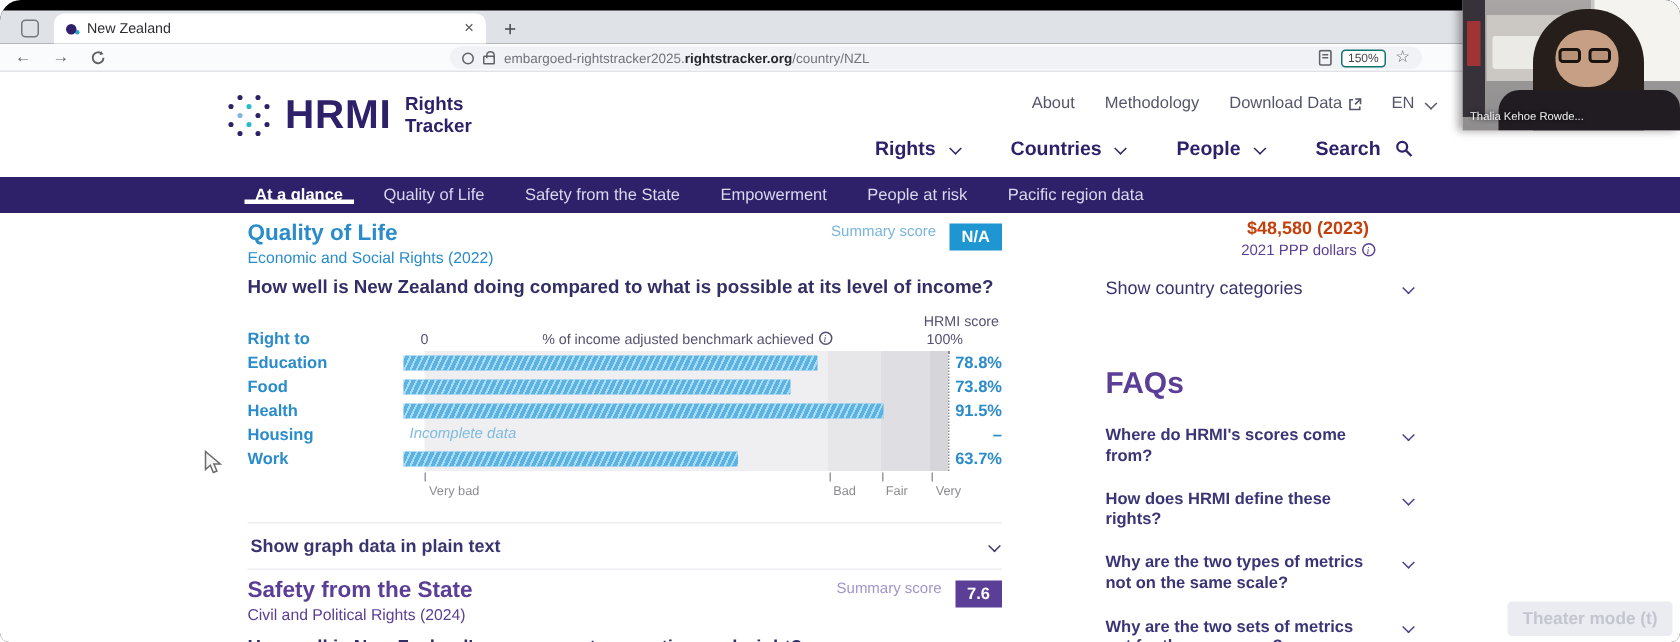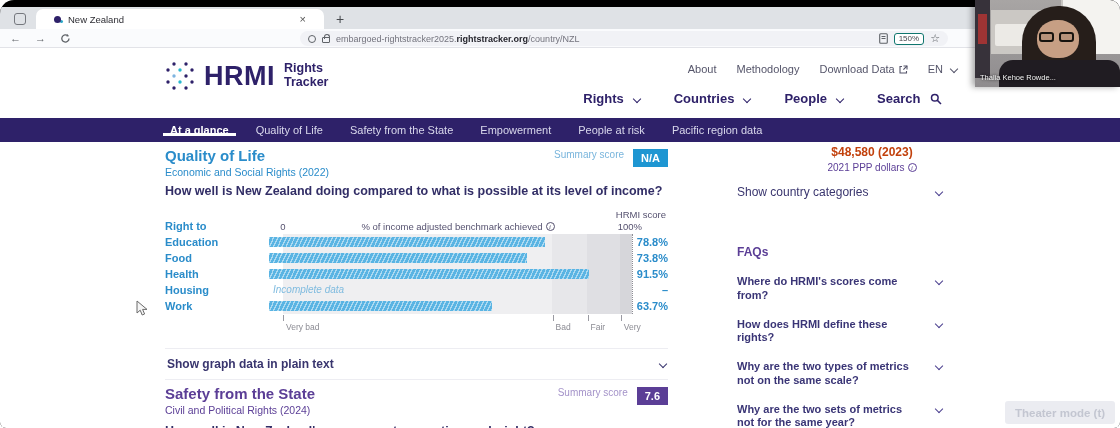--- a/index.html
+++ b/index.html
@@ -2,39 +2,39 @@
 <html><head>
 <meta charset="utf-8">
 <style>
 *{margin:0;padding:0;box-sizing:border-box}
 html,body{width:1120px;height:428px;overflow:hidden;background:#fff;font-family:"Liberation Sans",sans-serif}
 .frame{position:relative;width:1120px;height:428px;background:#000;border-radius:14px 10px 6px 6px;overflow:hidden}
 
 .chrome{position:absolute;top:7px;left:0;right:0;height:41px}
 .tabstrip{height:22px;background:#dfe2e6;display:flex;align-items:flex-end;padding-left:14px}
 .tabsearch{width:12px;height:12px;border:1.5px solid #75787e;border-radius:3px;margin:0 10px 4px 0}
-.btab{width:288px;height:20px;background:#fff;border-radius:7px 7px 0 0;display:flex;align-items:center;padding:0 18px;gap:7px}
+.btab{width:288px;height:20px;background:#fff;border-radius:7px 7px 0 0;display:flex;align-items:center;padding:0 8px;gap:7px}
 .favicon{width:7px;height:7px;border-radius:50%;background:#2e2169;box-shadow:4px 2px 0 -2px #2aa7c7}
 .tab-title{font-size:9.5px;color:#2d2d33;flex:1;white-space:nowrap;overflow:hidden}
 .tab-close{font-size:11px;color:#555;line-height:10px}
 .newtab{font-size:14px;color:#474a4f;margin:0 0 4px 12px;line-height:12px}
 .urlrow{height:19px;background:#fafbfd;border-bottom:1px solid #e2e3e8;position:relative;display:flex;align-items:center;padding-left:10px}
 .navbtn{color:#5f6368;font-size:11px;margin-right:14px;line-height:1}
 .urlfield{position:absolute;left:300px;top:2px;height:15px;width:648px;background:#f1f2f6;border-radius:8px;display:flex;align-items:center;padding:0 8px;gap:6px}
 .shield{width:8px;height:8px;border:1.2px solid #5f6368;border-radius:50%}
 .lock{position:relative;width:8px;height:6px;border:1.1px solid #5f6368;border-radius:1px;margin-top:3px}
 .lock::before{content:"";position:absolute;left:1px;top:-4px;width:4px;height:4px;border:1.1px solid #5f6368;border-bottom:none;border-radius:3px 3px 0 0}
 .url-text{font-size:9px;color:#73737d;flex:1;white-space:nowrap;overflow:hidden}
 .url-text b{color:#26262e;font-weight:700}
 .zoom-pill{font-size:8px;color:#45454d;border:1px solid #0f766e;border-radius:3px;padding:1px 4px;background:#fff;line-height:1}
 .star{font-size:11px;color:#5f6368;line-height:1}
 
 .page{position:absolute;top:48px;left:0;right:0;bottom:0;background:#fff}
 .site-header{position:relative;height:70px}
-.logo{position:absolute;left:165px;top:13px;display:flex;gap:9px}
+.logo{position:absolute;left:151px;top:13px;display:flex;align-items:center;gap:9px}
 .logo-word{font-size:27px;font-weight:700;color:#2e2169;letter-spacing:.5px}
 .logo-sub{font-size:12.5px;font-weight:700;color:#2e2169;line-height:1.15}
 .utilnav{position:absolute;right:163px;top:15px;display:flex;gap:20px;align-items:center;font-size:11px;color:#55556a}
 .util-item{display:inline-flex;align-items:center;gap:4px}
 .mainnav{position:absolute;right:178px;top:43px;display:flex;gap:34px;align-items:center;font-size:13px;font-weight:700;color:#2e2169}
 .mnav-item{display:inline-flex;align-items:center;gap:6px}
 .chev{display:inline-block;width:6px;height:6px;border-right:1.6px solid currentColor;border-bottom:1.6px solid currentColor;transform:rotate(45deg);margin-left:4px;vertical-align:2px}
 .purple-bar{height:24px;background:#2e2169;display:flex;gap:27px;align-items:center;padding-left:170px}
 .ptab{font-size:11px;color:#d9d8ec;display:flex;align-items:center;position:relative;white-space:nowrap}
 .ptab.active{color:#fff;font-weight:700}
@@ -75,21 +75,21 @@
 .plaintext{margin-top:10px;padding:8px 2px;display:flex;justify-content:space-between;align-items:center;font-size:12px;font-weight:600;color:#39356e;border-top:1px solid #ededf2;border-bottom:1px solid #ededf2}
 .plaintext .chev{color:#39356e}
 .safety{position:relative;margin-top:5px}
 
 .rightp{position:absolute;left:737px;top:0;width:273px;padding-top:3px}
 .income{width:270px;text-align:center}
 .income-val{font-size:12px;font-weight:600;color:#c2410c}
 .income-note{font-size:10px;color:#5b3e96;margin-top:3px}
 .catrow{margin-top:12px;width:205px;display:flex;justify-content:space-between;align-items:center;font-size:12px;color:#39356e}
 .catrow .chev,.faq-row .chev{color:#4b3f8f}
-.faq-title{margin-top:46px;font-size:12px;font-weight:700;color:#5b3e96}
+.faq-title{margin-top:46px;font-size:20px;font-weight:700;color:#5b3e96}
 .faq-list{margin-top:16px}
 .faq-row{width:205px;display:flex;justify-content:space-between;margin-bottom:15px}
 .faq-q{font-size:11px;font-weight:600;color:#3a3576;width:178px;line-height:1.25}
 .faq-row .chev{margin-top:3px;flex:none}
 .info{display:inline-block;width:9px;height:9px;border:1px solid currentColor;border-radius:50%;font-size:7px;line-height:8px;text-align:center;font-style:italic;font-family:"Liberation Serif",serif;margin-left:3px;vertical-align:1px}
 
 .webcam{position:absolute;left:975px;top:0;width:145px;height:87px;border-radius:0 10px 0 0;overflow:hidden;background:linear-gradient(180deg,#a8a5a4,#8f8c8e);box-shadow:-3px 0 6px rgba(0,0,0,.35);z-index:9}
 .webcam>div{position:absolute}
 .wc-win{left:86px;top:0;width:59px;height:54px;background:#f4f3f0;border-left:2px solid #c9c7c3}
 .wc-mid{left:16px;top:10px;width:70px;height:44px;background:#cbc8c4}

